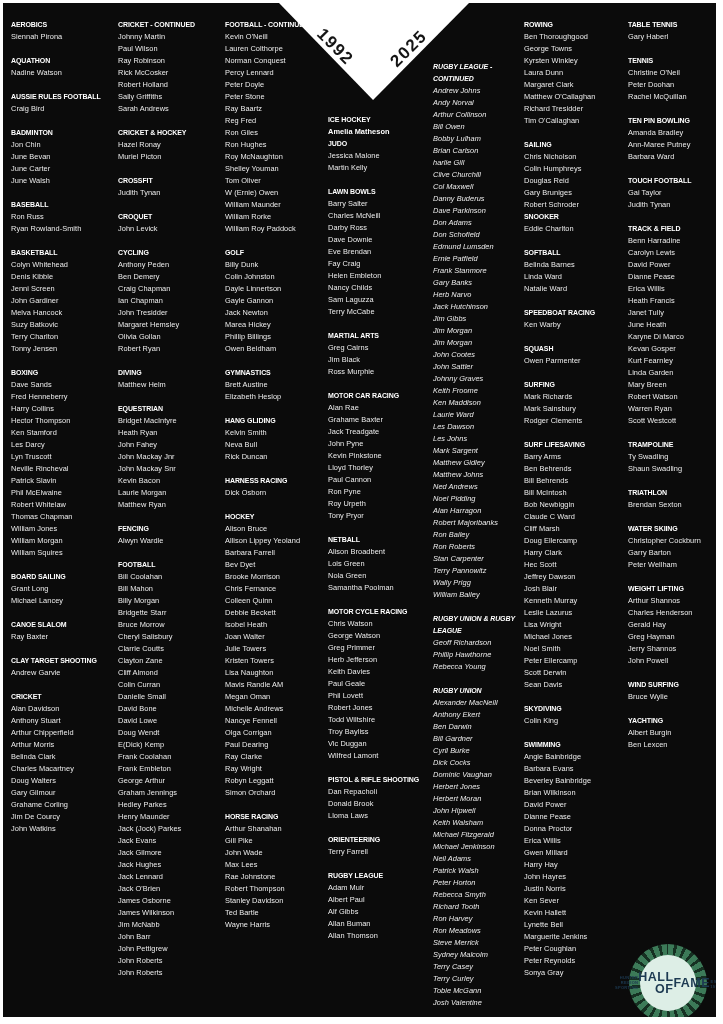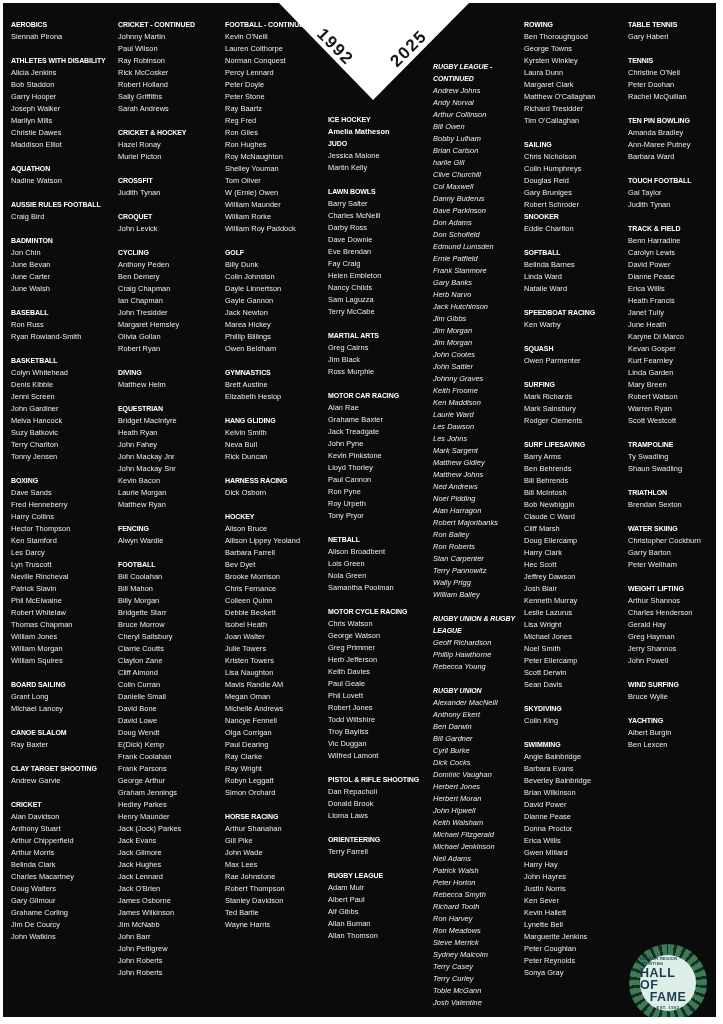--- a/index.html
+++ b/index.html
@@ -23,46 +23,36 @@
        clip-path:polygon(0 0,100% 0,49.5% 100%);}
   .year{position:absolute;font-weight:bold;color:#151515;font-size:17px;letter-spacing:1.5px;
         font-family:"Liberation Sans",sans-serif;}
   #year-start{left:310px;top:34px;transform:rotate(45deg);}
   #year-end{left:384px;top:36px;transform:rotate(-45deg);}
   
   #logo{position:absolute;left:626px;top:941px;width:78px;height:78px;}
   #logo .wreath{position:absolute;inset:0;border-radius:50%;
       background:repeating-conic-gradient(#3c7a58 0deg 9deg,#163022 9deg 14deg);}
   #logo .disc{position:absolute;left:11px;top:11px;width:56px;height:56px;border-radius:50%;
-      background:#ddeee6;display:flex;flex-direction:column;align-items:center;justify-content:center;}
+      background:#ddeee6;display:flex;align-items:center;justify-content:center;text-align:right;}
   #logo .arc-top{font-size:4px;font-weight:bold;color:#1d3a52;letter-spacing:0.3px;margin-bottom:1px;}
   #logo .big{font-size:12.5px;font-weight:bold;color:#1d3a52;line-height:12px;letter-spacing:0.5px;}
   #logo .est{font-size:4px;font-weight:bold;color:#1d3a52;margin-top:2px;letter-spacing:0.5px;}
 </style>
 </head>
 <body>
 
 <div id="page">
   <div id="board">
 
     <div id="columns">
         <div class="col col1">
           <div class="block">
             <div class="hdr">AEROBICS</div>
             <div class="nm">Siennah Pirona</div>
-          </div>
-          <div class="block">
-            <div class="hdr">ATHLETES WITH DISABILITY</div>
-            <div class="nm">Alicia Jenkins</div>
-            <div class="nm">Bob Staddon</div>
-            <div class="nm">Garry Hooper</div>
-            <div class="nm">Joseph Walker</div>
-            <div class="nm">Marilyn Mills</div>
-            <div class="nm">Christie Dawes</div>
-            <div class="nm">Maddison Elliot</div>
           </div>
           <div class="block">
             <div class="hdr">AQUATHON</div>
             <div class="nm">Nadine Watson</div>
           </div>
           <div class="block">
             <div class="hdr">AUSSIE RULES FOOTBALL</div>
             <div class="nm">Craig Bird</div>
           </div>
           <div class="block">
@@ -199,21 +189,21 @@
             <div class="nm">Clarrie Coutts</div>
             <div class="nm">Clayton Zane</div>
             <div class="nm">Cliff Almond</div>
             <div class="nm">Colin Curran</div>
             <div class="nm">Danielle Small</div>
             <div class="nm">David Bone</div>
             <div class="nm">David Lowe</div>
             <div class="nm">Doug Wendt</div>
             <div class="nm">E(Dick) Kemp</div>
             <div class="nm">Frank Coolahan</div>
-            <div class="nm">Frank Parsons</div>
+            <div class="nm">Frank Embleton</div>
             <div class="nm">George Arthur</div>
             <div class="nm">Graham Jennings</div>
             <div class="nm">Hedley Parkes</div>
             <div class="nm">Henry Maunder</div>
             <div class="nm">Jack (Jock) Parkes</div>
             <div class="nm">Jack Evans</div>
             <div class="nm">Jack Gilmore</div>
             <div class="nm">Jack Hughes</div>
             <div class="nm">Jack Lennard</div>
             <div class="nm">Jack O'Brien</div>

